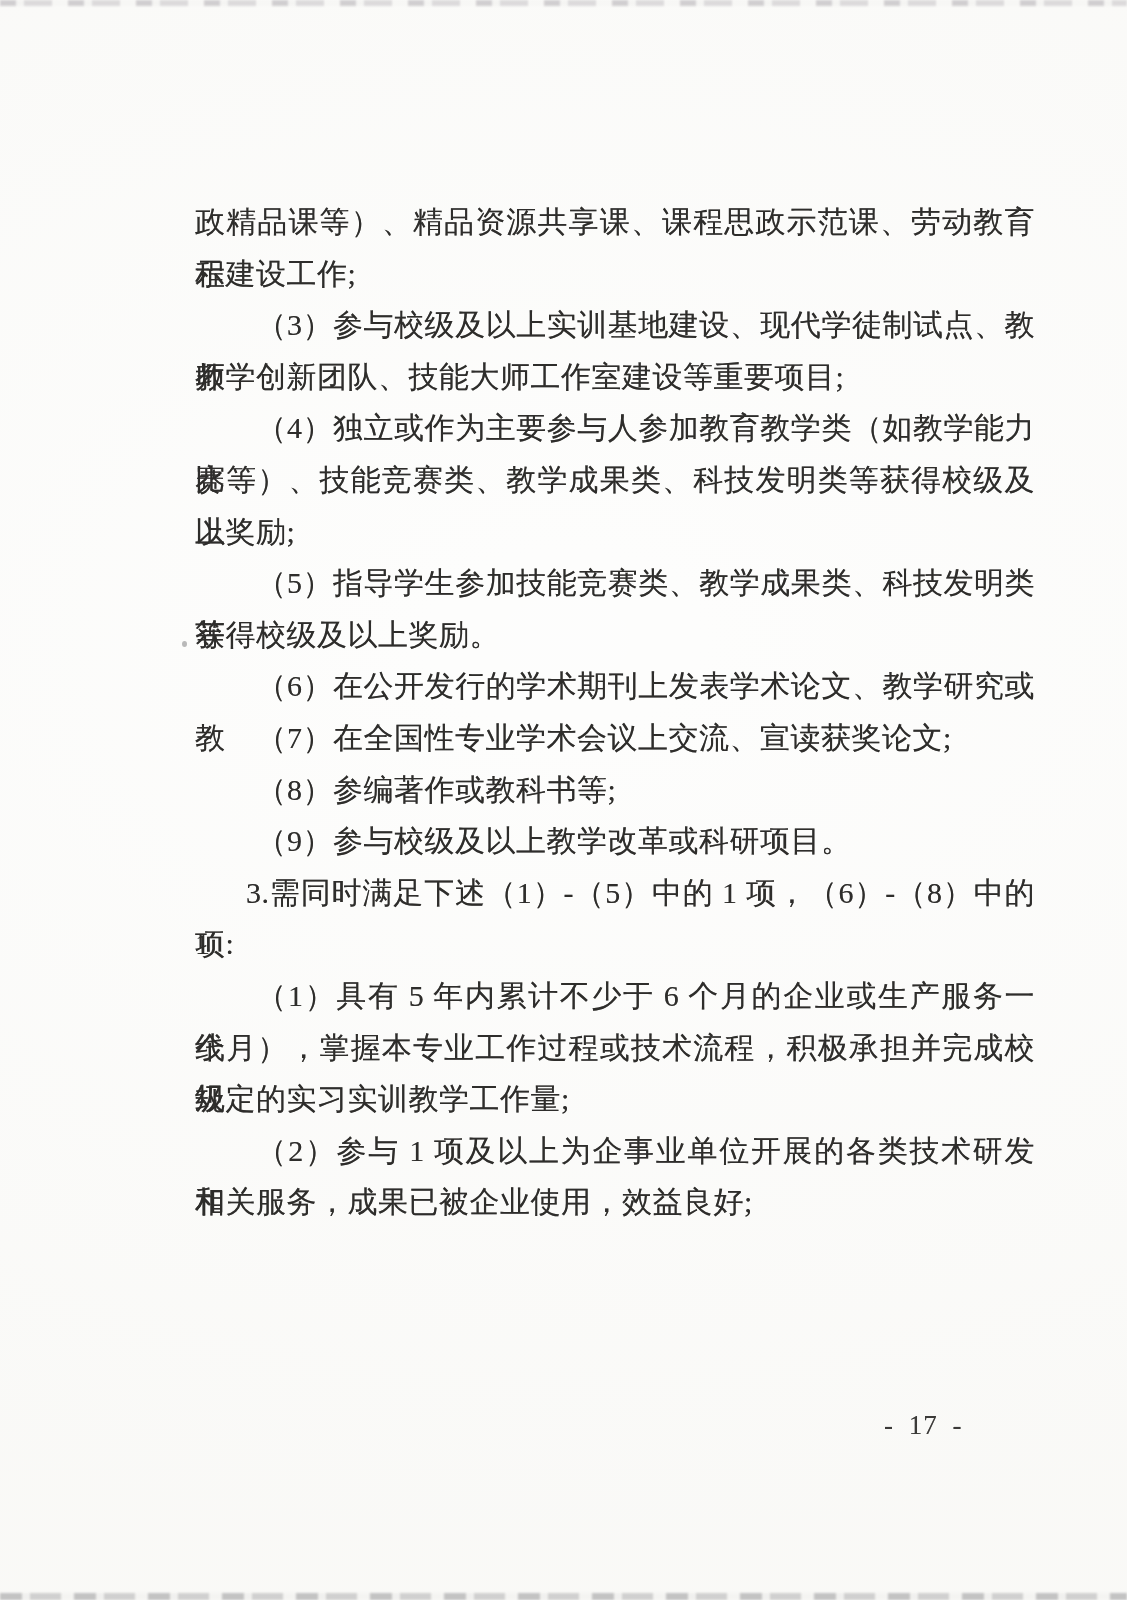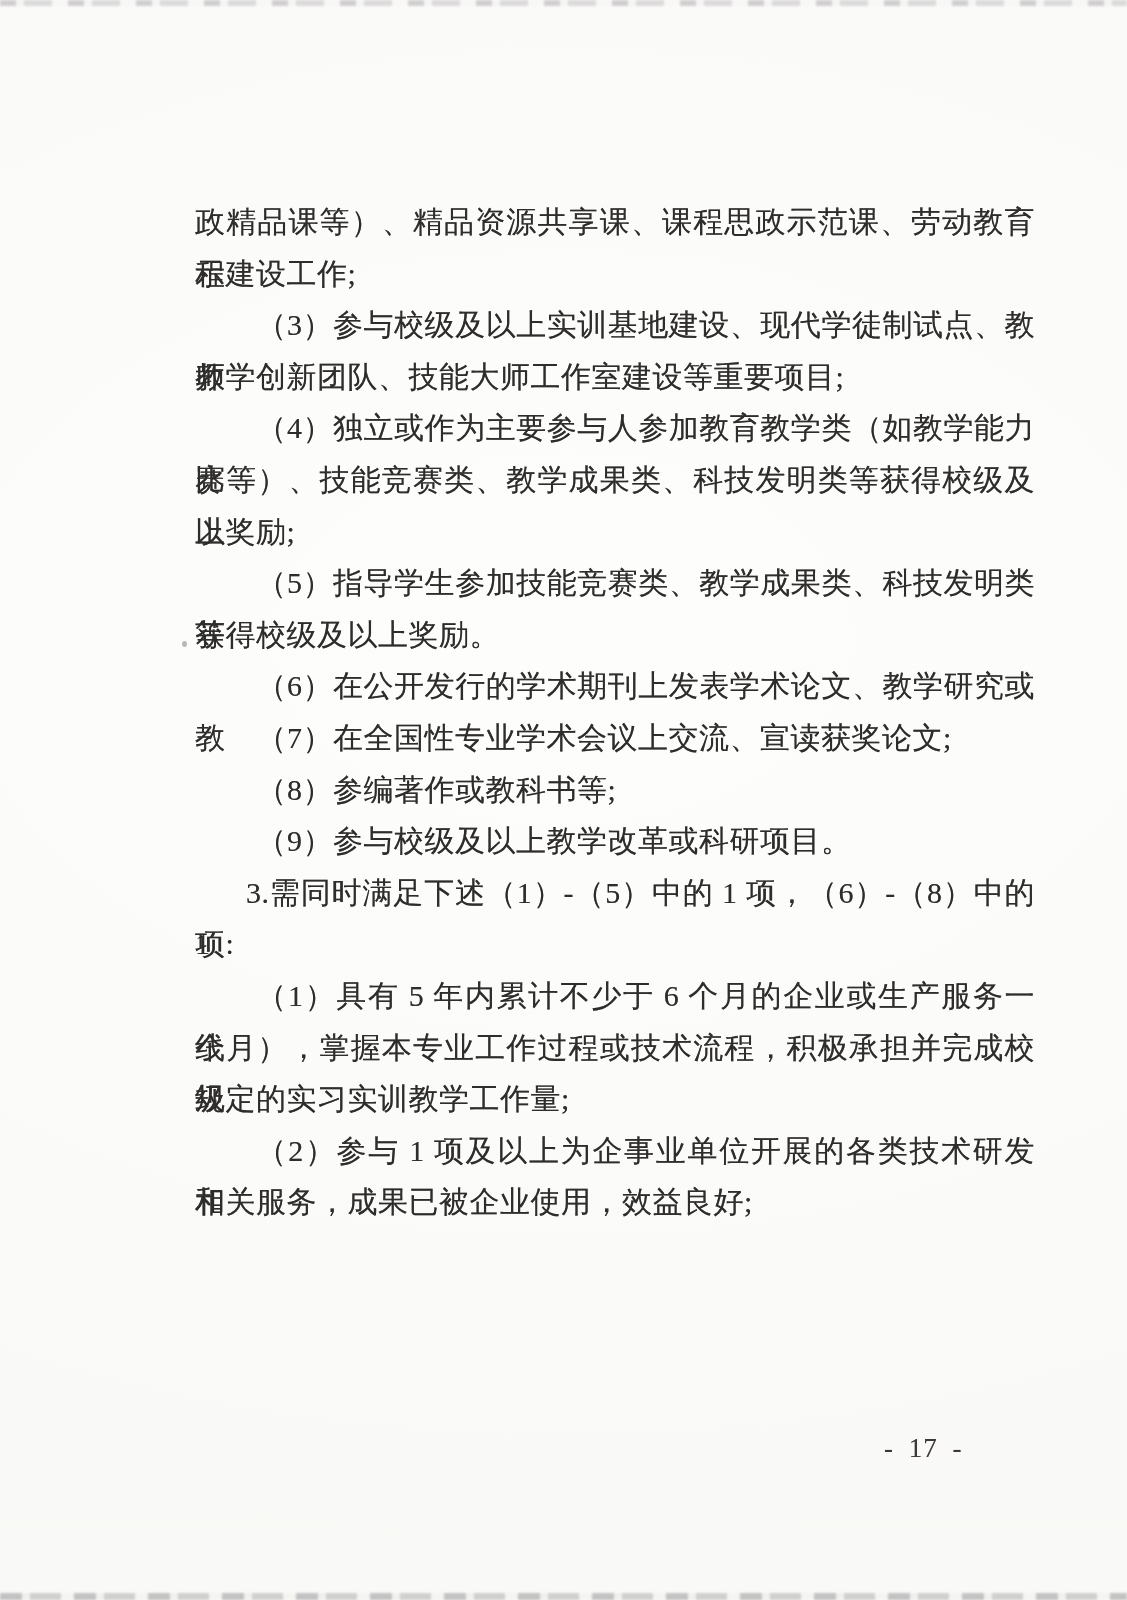--- a/index.html
+++ b/index.html
@@ -80,21 +80,20 @@
   .page-number {
     position: absolute;
     left: 884px;
     top: 1410px;
     font-size: 27px;
     line-height: 30px;
     color: #3b3a38;
     word-spacing: 7px;
     letter-spacing: 1px;
     text-shadow: 0 0 0.4px rgba(59,58,56,0.5);
-    margin-top: 23px;
   }
 </style>
 </head>
 <body>
 
 <div class="page">
 
   <div class="scan-noise-top"></div>
 
   <div class="text-block">

